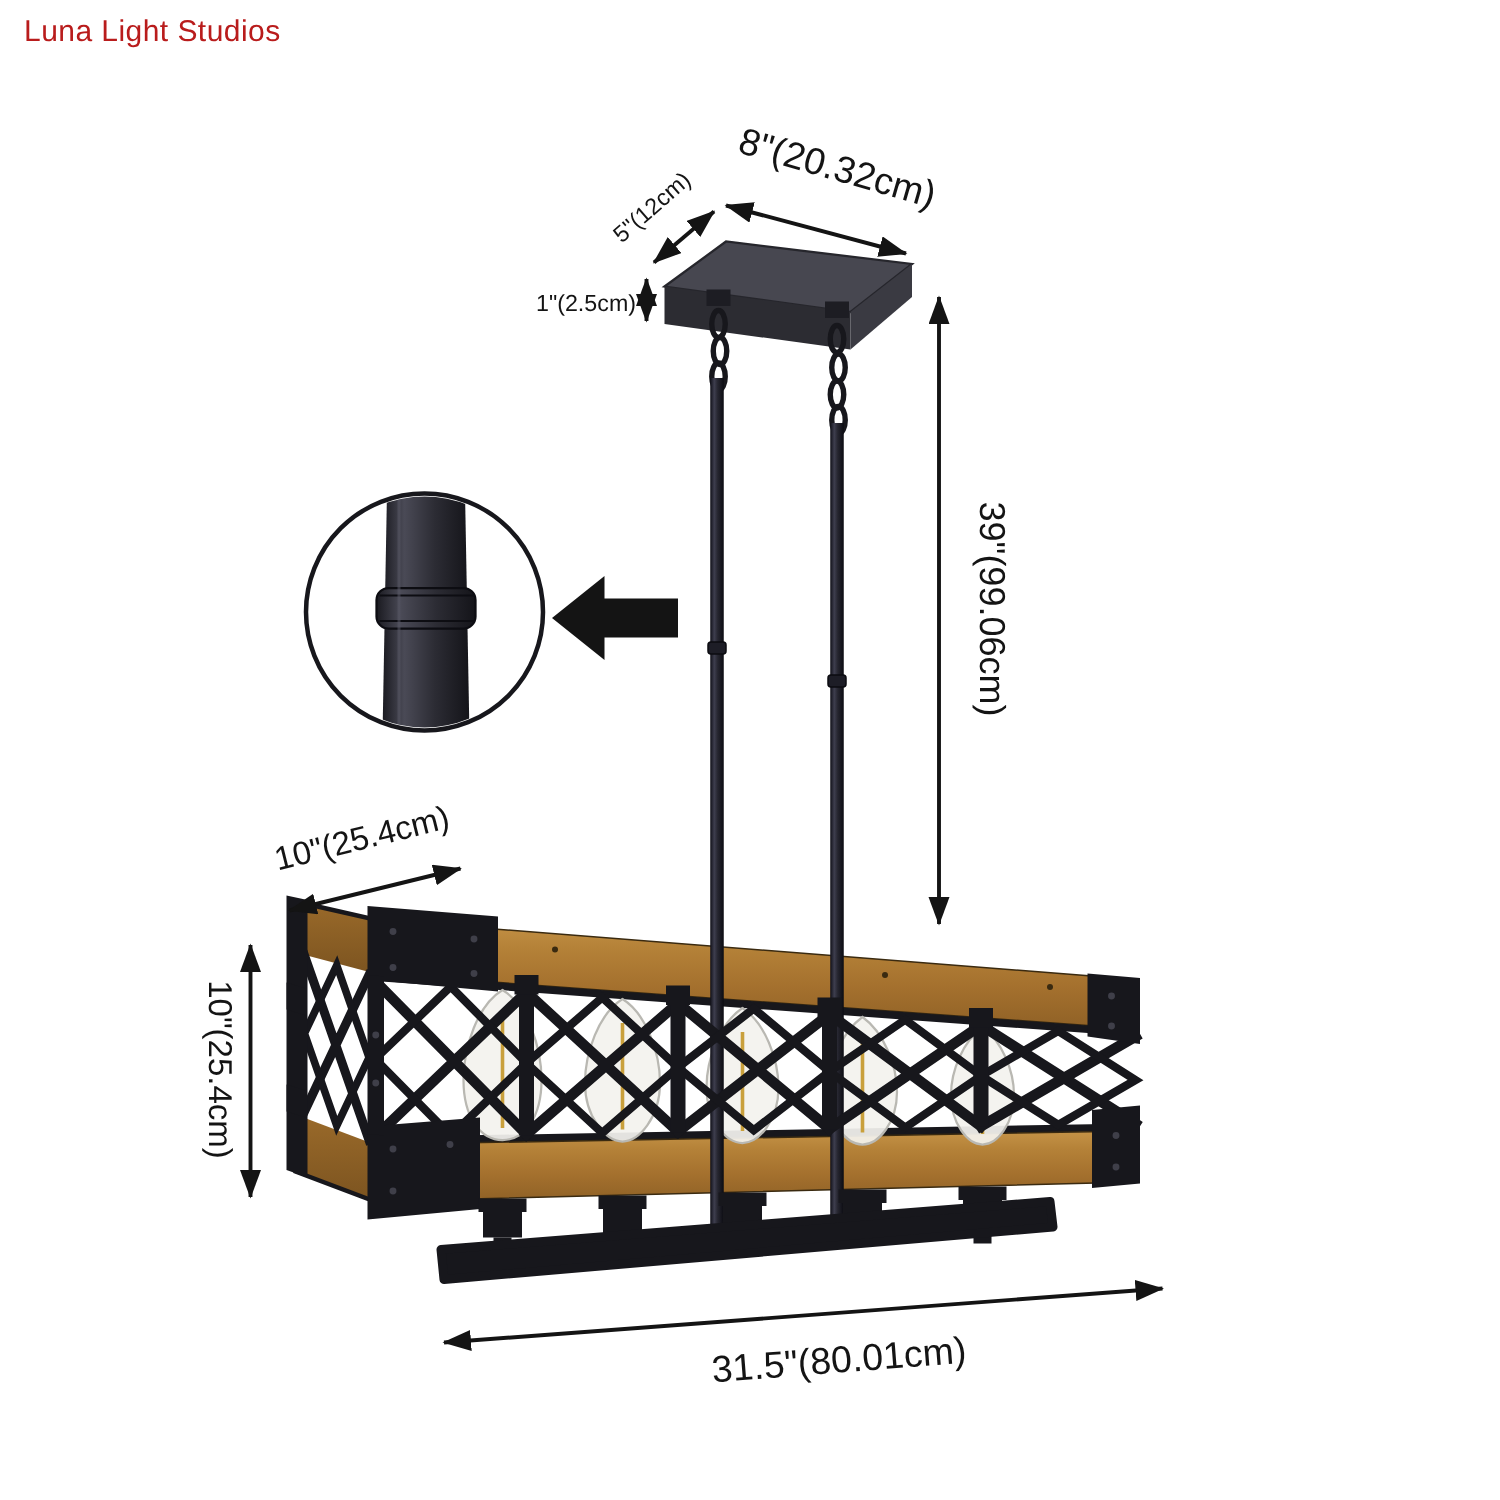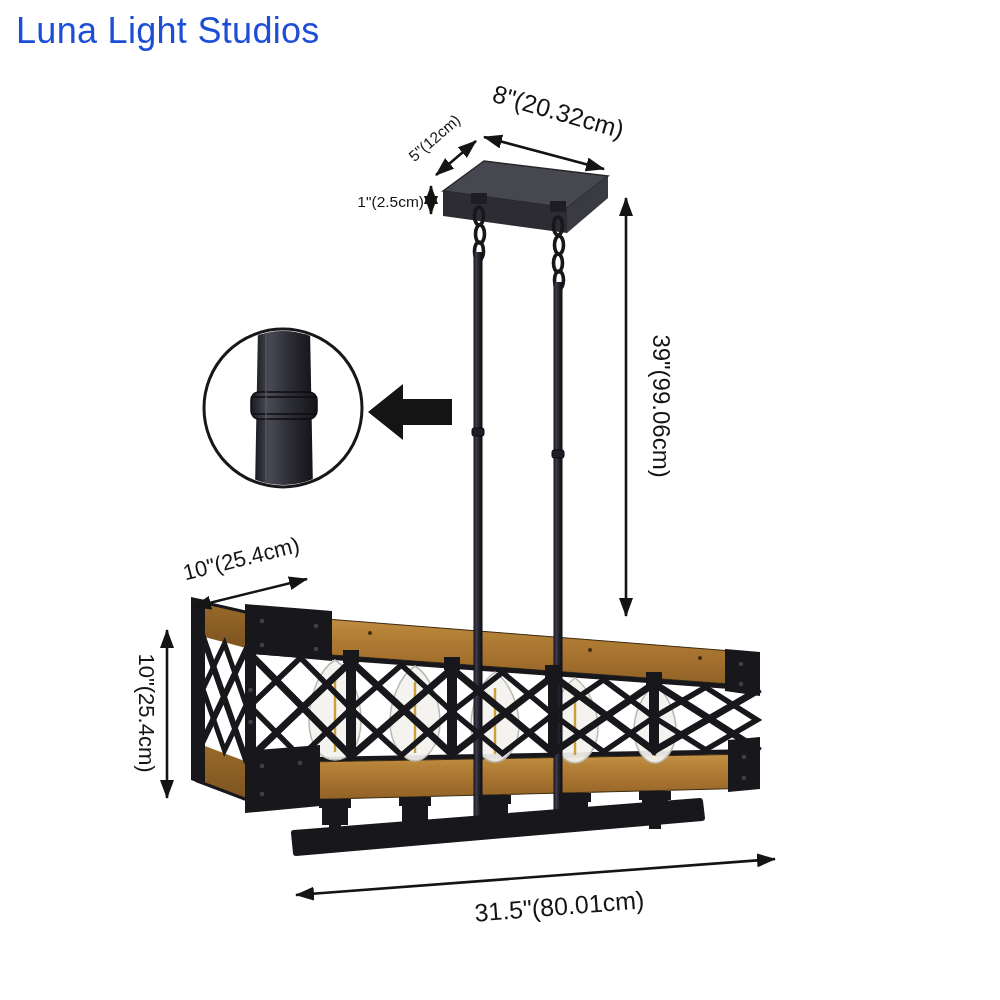--- a/index.html
+++ b/index.html
@@ -1,18 +1,18 @@
 <!DOCTYPE html>
 <html><head>
 <meta charset="utf-8">
 <style>
   html,body{margin:0;padding:0;background:#ffffff;}
   .canvas{position:relative;width:1000px;height:1000px;background:#ffffff;overflow:hidden;
           font-family:"Liberation Sans",sans-serif;}
-  .brand{position:absolute;left:16px;top:10px;font-size:36px;color:#1d4ed8;
+  .brand{position:absolute;left:16px;top:10px;font-size:20px;color:#b91c1c;
          font-family:"Liberation Sans",sans-serif;font-weight:400;letter-spacing:.3px;}
   svg{position:absolute;left:0;top:0;}
   .dim{font-family:"Liberation Sans",sans-serif;fill:#141414;}
   .arrow{stroke:#141414;stroke-width:2.6;fill:none;}
   .metal{fill:#17171c;}
   .lat{stroke:#17171c;fill:none;stroke-linecap:square;}
 </style>
 </head>
 <body>
 

